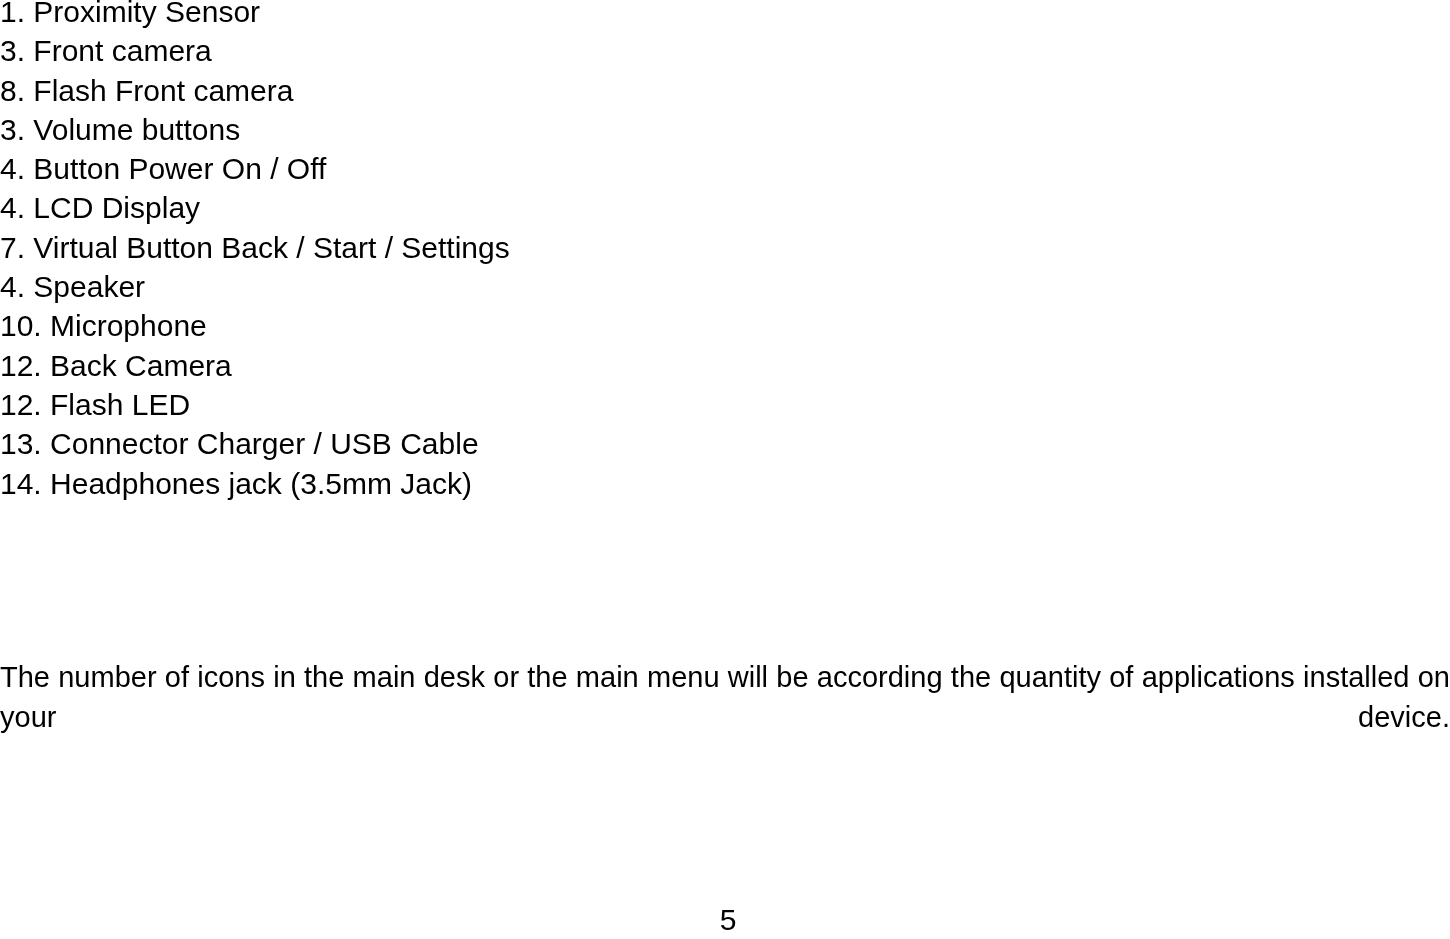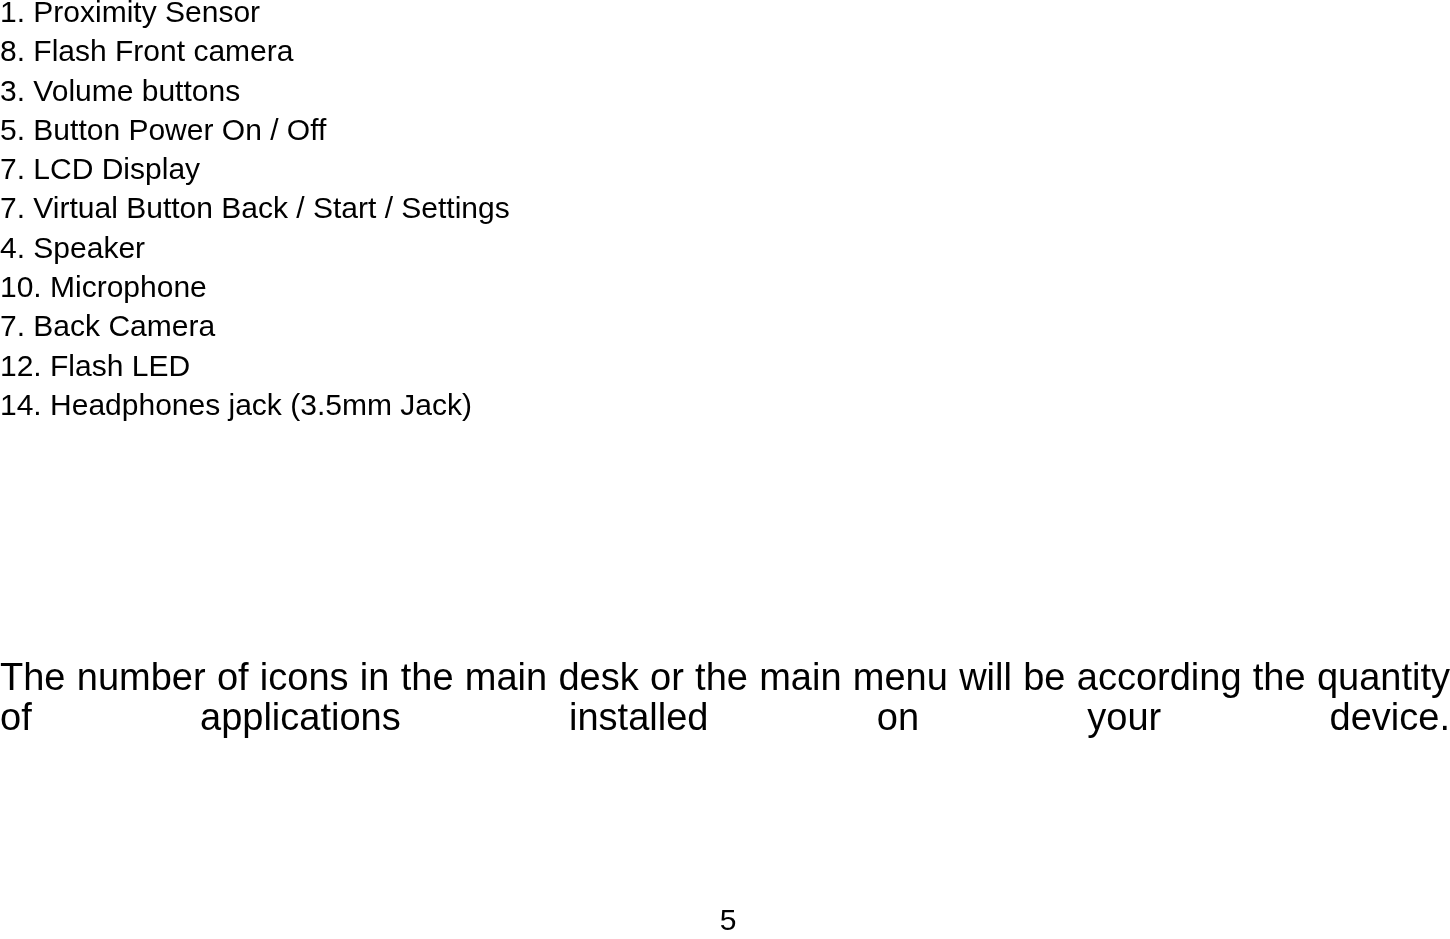--- a/index.html
+++ b/index.html
@@ -43,21 +43,21 @@
     letter-spacing: 0px;
   }
   .body-paragraph {
     position: absolute;
     left: 0px;
     top: 658px;
     width: 1450px;
     margin: 0;
     padding: 0;
     font-family: "Liberation Sans", sans-serif;
-    font-size: 38px;
+    font-size: 29px;
     line-height: 39.5px;
     text-align: justify;
     text-justify: inter-word;
     color: #000000;
   }
   .body-paragraph::after {
     content: "";
     display: inline-block;
     width: 100%;
     height: 0;
@@ -78,29 +78,31 @@
     transform: translateX(3px);
   }
 </style>
 </head>
 <body>
 
 <div class="page">
 
   <ul class="parts-list">
     <li>1. Proximity Sensor</li>
+    <li>3. Front camera</li>
     <li>8. Flash Front camera</li>
     <li>3. Volume buttons</li>
-    <li>5. Button Power On / Off</li>
-    <li>7. LCD Display</li>
+    <li>4. Button Power On / Off</li>
+    <li>4. LCD Display</li>
     <li>7. Virtual Button Back / Start / Settings</li>
     <li>4. Speaker</li>
     <li>10. Microphone</li>
-    <li>7. Back Camera</li>
+    <li>12. Back Camera</li>
     <li>12. Flash LED</li>
+    <li>13. Connector Charger / USB Cable</li>
     <li>14. Headphones jack (3.5mm Jack)</li>
   </ul>
 
   <p class="body-paragraph">The number of icons in the main desk or the main menu will be according the quantity of applications installed on your device.</p>
 
   <div class="page-number">
     <span>5</span>
   </div>
 
 </div>

